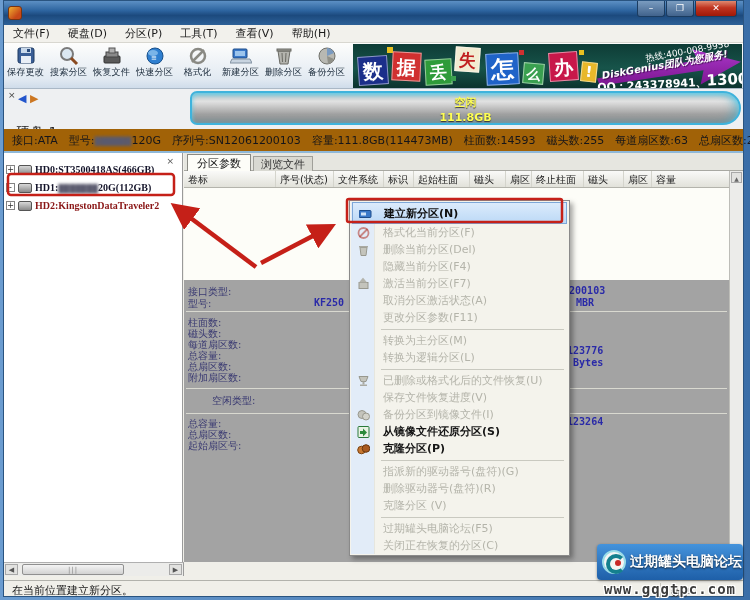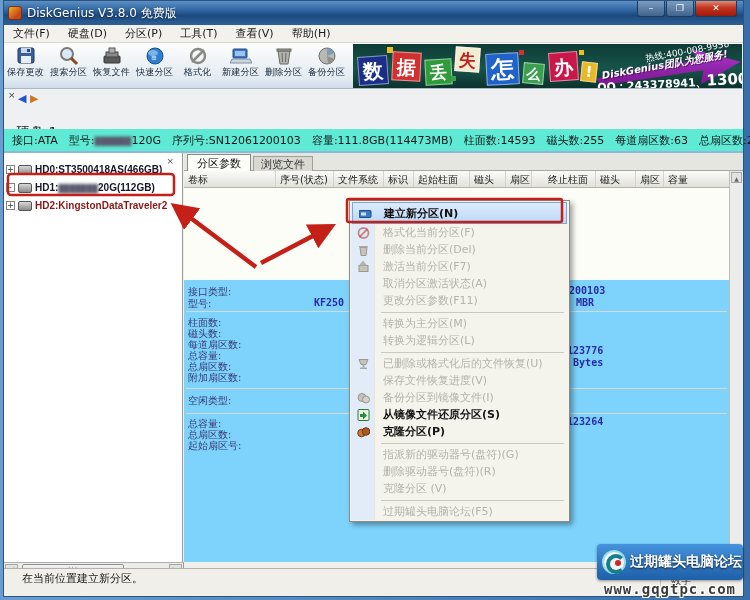--- a/index.html
+++ b/index.html
@@ -53,43 +53,43 @@
   #nav-arrows .la { color:#2255cc; } #nav-arrows .ra { color:#cc7722; }
   #disk-label { position:absolute; left:12px; top:35px; font-size:14px; color:#222; }
   #cyl { position:absolute; left:186px; top:2px; width:551px; height:34px;
     border:2px solid #3fb3dc; border-radius:7px 18px 18px 7px / 7px 17px 17px 7px;
     background:linear-gradient(180deg,#c6c6c6 0%,#e2e2e2 28%,#a2a2a2 70%,#888 100%);
     box-shadow:inset 0 2px 4px rgba(90,205,235,.9), inset -6px 0 8px rgba(70,170,200,.45);
     text-align:center; color:#ffff55; font-size:11px; font-weight:bold; line-height:15px; padding-top:2px;
     text-shadow:0 1px 1px #333; }
 
   
-  #infoline { position:absolute; left:0; top:128px; right:0; height:24px; background:#5eead4;
+  #infoline { position:absolute; left:0; top:128px; right:0; height:24px; background:#a16207;
     border-bottom:2px solid #8fb8d8; display:flex; align-items:center; padding-left:8px; }
   .inf { font-size:11px; color:#15151a; margin-right:11px; white-space:nowrap; }
   .censor { filter:blur(1.6px); color:#5a5a6e; font-size:8px; }
 
   
   #tree-panel { position:absolute; left:0; top:152px; width:179px; bottom:34px; background:#fff; border-right:1px solid #9a9a9a; }
   #tree-x { position:absolute; right:8px; top:3px; font-size:9px; color:#555; }
   .trow { position:absolute; left:2px; height:17px; display:flex; align-items:center; white-space:nowrap; }
   .exp { width:9px; height:9px; border:1px solid #848484; background:#fff; font-size:8px; line-height:7px; text-align:center;
     color:#333; margin-right:3px; flex:none; }
   .dico { width:14px; height:10px; background:linear-gradient(180deg,#d8d8d8,#8a8a8a); border:1px solid #555;
     border-radius:2px; margin-right:3px; flex:none; }
-  .tlabel { font-family:Liberation Sans, sans-serif; font-size:10px; font-weight:bold; color:#14142a; }
+  .tlabel { font-family:Liberation Serif, serif; font-size:10px; font-weight:bold; color:#14142a; }
   .tlabel.red { color:#8a1616; }
   #hscroll { position:absolute; left:0; bottom:20px; width:180px; height:14px; background:#ececea; border-top:1px solid #b0b0b0;
     border-right:1px solid #9a9a9a; }
   .sbtn { position:absolute; top:1px; width:13px; height:11px; background:#e2e2e0; border:1px solid #a8a8a8; color:#555;
     font-size:7px; text-align:center; line-height:11px; }
   #hthumb { position:absolute; left:18px; top:1px; width:102px; height:11px; background:linear-gradient(180deg,#f4f4f4,#d2d2d2);
     border:1px solid #909090; border-radius:2px; color:#888; font-size:7px; text-align:center; line-height:10px; letter-spacing:1px; }
 
-  #content { position:absolute; left:180px; top:152px; right:0; bottom:34px; background:#7dd3fc; }
+  #content { position:absolute; left:180px; top:152px; right:0; bottom:34px; background:#a3a3a3; }
   
   #tabs { position:absolute; left:0; top:0; right:0; height:18px; background:#e6e6e0; border-bottom:1px solid #a8a8a2; }
   .tab { position:absolute; top:1px; height:17px; font-size:11px; line-height:17px; text-align:center; }
   .tab.active { left:3px; width:64px; background:#fdfdf8; border:1px solid #8a8a84; border-bottom:none; color:#111; }
   .tab.idle { left:69px; width:60px; background:#d9d9d2; border:1px solid #a0a09a; border-bottom:none; color:#333; top:3px; height:15px; line-height:15px; }
   
   #thead { position:absolute; left:0; top:18px; right:14px; height:17px; display:flex;
     background:linear-gradient(180deg,#fafaf8,#e2e2da); border-bottom:1px solid #b4b4ac; }
   .th { font-size:10px; color:#222; line-height:17px; padding-left:4px; border-right:1px solid #d4d4cc; white-space:nowrap; overflow:hidden; flex:none; }
   #tbody { position:absolute; left:0; top:35px; right:14px; height:92px; background:#fdfdf8; }
@@ -109,22 +109,22 @@
   .mi { position:relative; height:17px; line-height:17px; font-size:11px; padding-left:32px; white-space:nowrap; color:#222; }
   .mi.dis { color:#b4b4aa; }
   .mi.on { font-weight:bold; color:#161616; }
   .mi.sel { height:22px; line-height:22px; font-weight:bold; color:#101010;
     background:linear-gradient(180deg,#dcebfc,#bcd9f6); border:1px solid #7da7d8; margin:0 1px; padding-left:31px; }
   .mi .ic { position:absolute; left:6px; top:50%; transform:translateY(-50%); width:13px; height:13px; }
   .msep { height:6px; position:relative; }
   .msep::after { content:''; position:absolute; left:30px; right:4px; top:3px; border-top:1px solid #c9c9c0; }
 
   
-  #statusbar { position:absolute; left:0; right:0; bottom:0; height:28px; background:#f0efe9; border-top:1px solid #b2b2ac;
-    font-size:11px; color:#1a1a1a; line-height:19px; padding-left:18px; }
+  #statusbar { position:absolute; left:0; right:0; bottom:0; height:16px; background:#f0efe9; border-top:1px solid #b2b2ac;
+    font-size:11px; color:#1a1a1a; line-height:19px; padding-left:8px; }
   #status-right { position:absolute; right:52px; top:2px; font-size:10px; color:#333; border-left:1px solid #c8c8c0; padding-left:10px; height:15px; }
 
   
   #overlay { position:absolute; left:0; top:0; width:750px; height:600px; z-index:50; pointer-events:none; }
   #wmark { position:absolute; left:597px; top:544px; z-index:60; width:146px; }
   #wbadge { height:36px; background:linear-gradient(180deg,#4493dc,#1e5fa8); border-radius:4px; display:flex; align-items:center;
     box-shadow:0 1px 3px rgba(0,0,0,.4); }
   #wlogo { width:24px; height:24px; border-radius:50%; background:#f4f4f4; margin:0 4px 0 5px; position:relative; flex:none;
     border:2px solid #9adce8; }
   #wlogo::before { content:''; position:absolute; left:2px; top:2px; width:12px; height:12px; border:4px solid #14808e;
@@ -134,21 +134,20 @@
   #wurl { font-size:14px; font-weight:bold; color:#3c3c3c; letter-spacing:1px; text-align:center; margin-top:1px;
     text-shadow:-1px -1px 0 #fff,1px -1px 0 #fff,-1px 1px 0 #fff,1px 1px 0 #fff; font-family:"DejaVu Sans Mono","Liberation Mono",monospace; }
 </style>
 </head>
 <body>
 
 <div id="win">
 
   <div id="titlebar">
     <div id="appicon"></div>
-    <div id="title">DiskGenius V3.8.0 免费版</div>
     <div id="wctrl">
       <div class="wbtn min">–</div>
       <div class="wbtn max">❐</div>
       <div class="wbtn close">✕</div>
     </div>
   </div>
 
   <div id="menubar">
     <div class="mb-item">文件(F)</div>
     <div class="mb-item">硬盘(D)</div>
@@ -244,20 +243,24 @@
     <div id="ad-qq"><span>QQ：</span><span>243378941、</span><span class="big">130089958</span></div>
   </div>
 
   <div id="bar-row">
     <div id="panel-x">×</div>
     <div id="nav-arrows">
       <span class="la">◀</span>
       <span class="ra">▶</span>
     </div>
     <div id="disk-label">硬盘 1</div>
+    <div id="cyl">
+      <div>空闲</div>
+      <div>111.8GB</div>
+    </div>
   </div>
 
   <div id="infoline">
     <span class="inf"><span>接口:</span><span>ATA</span></span>
     <span class="inf"><span>型号:</span><span class="censor">██████</span><span>120G</span></span>
     <span class="inf"><span>序列号:</span><span>SN12061200103</span></span>
     <span class="inf"><span>容量:</span><span>111.8GB(114473MB)</span></span>
     <span class="inf"><span>柱面数:</span><span>14593</span></span>
     <span class="inf"><span>磁头数:</span><span>255</span></span>
     <span class="inf"><span>每道扇区数:</span><span>63</span></span>
@@ -295,40 +298,40 @@
       <div class="tab idle">浏览文件</div>
     </div>
     <div id="thead">
       <div class="th" style="width:92px;">卷标</div>
       <div class="th" style="width:58px;">序号(状态)</div>
       <div class="th" style="width:50px;">文件系统</div>
       <div class="th" style="width:30px;">标识</div>
       <div class="th" style="width:56px;">起始柱面</div>
       <div class="th" style="width:36px;">磁头</div>
       <div class="th" style="width:26px;">扇区</div>
-      <div class="th" style="width:52px;margin-left:12px;">终止柱面</div>
+      <div class="th" style="width:52px;">终止柱面</div>
       <div class="th" style="width:40px;">磁头</div>
       <div class="th" style="width:28px;">扇区</div>
       <div class="th" style="width:52px;border-right:none;">容量</div>
     </div>
     <div id="tbody"></div>
 
     <div class="dsep" style="top:158px;"></div>
     <div class="dsep" style="top:235px;"></div>
     <div class="dsep" style="top:260px;"></div>
 
     <div class="dlabel" style="top:132px;">接口类型:</div>
     <div class="dlabel" style="top:144px;">型号:</div>
     <div class="dlabel" style="top:163px;">柱面数:</div>
     <div class="dlabel" style="top:174px;">磁头数:</div>
     <div class="dlabel" style="top:185px;">每道扇区数:</div>
     <div class="dlabel" style="top:196px;">总容量:</div>
     <div class="dlabel" style="top:207px;">总扇区数:</div>
     <div class="dlabel" style="top:218px;">附加扇区数:</div>
-    <div class="dlabel" style="top:241px;">空闲类型:</div>
+    <div class="dlabel" style="top:241px;margin-left:24px;">空闲类型:</div>
     <div class="dlabel" style="top:264px;">总容量:</div>
     <div class="dlabel" style="top:275px;">总扇区数:</div>
     <div class="dlabel" style="top:286px;">起始扇区号:</div>
 
     <div class="dval" style="left:130px;top:144px;">KF250</div>
     <div class="dval" style="left:367px;top:132px;">061200103</div>
     <div class="dval" style="left:392px;top:144px;">MBR</div>
     <div class="dval" style="left:365px;top:192px;">034123776</div>
     <div class="dval" style="left:365px;top:204px;">512 Bytes</div>
     <div class="dval" style="left:365px;top:263px;">034123264</div>
@@ -355,20 +358,21 @@
           </svg></span>
       <span>格式化当前分区(F)</span>
     </div>
     <div class="mi dis">
       <span class="ic"><svg width="13" height="13">
             <path d="M3 4 L10 4 L9 12 L4 12 Z" fill="#c4c4bc" stroke="#98988e"></path>
             <rect x="2" y="2.5" width="9" height="1.5" fill="#aaaaa2"></rect>
           </svg></span>
       <span>删除当前分区(Del)</span>
     </div>
+    <div class="mi dis"><span>隐藏当前分区(F4)</span></div>
     <div class="mi dis">
       <span class="ic"><svg width="13" height="13">
             <rect x="2" y="5" width="9" height="6" fill="#c4c4bc" stroke="#98988e"></rect>
             <polygon points="6,0 10,5 2,5" fill="#b4b4ac"></polygon>
           </svg></span>
       <span>激活当前分区(F7)</span>
     </div>
     <div class="mi dis"><span>取消分区激活状态(A)</span></div>
     <div class="mi dis"><span>更改分区参数(F11)</span></div>
     <div class="msep"></div>
@@ -404,20 +408,21 @@
             <circle cx="9" cy="6" r="3.8" fill="#a85a20" stroke="#6a3810"></circle>
           </svg></span>
       <span>克隆分区(P)</span>
     </div>
     <div class="msep"></div>
     <div class="mi dis"><span>指派新的驱动器号(盘符)(G)</span></div>
     <div class="mi dis"><span>删除驱动器号(盘符)(R)</span></div>
     <div class="mi dis"><span>克隆分区 (V)</span></div>
     <div class="msep"></div>
     <div class="mi dis"><span>过期罐头电脑论坛(F5)</span></div>
+    <div class="mi dis"><span>关闭正在恢复的分区(C)</span></div>
   </div>
 
   <div id="statusbar">
     <span>在当前位置建立新分区。</span>
     <span id="status-right">数字</span>
   </div>
 </div>
 
 <svg id="overlay" viewBox="0 0 750 600">
   <defs>

